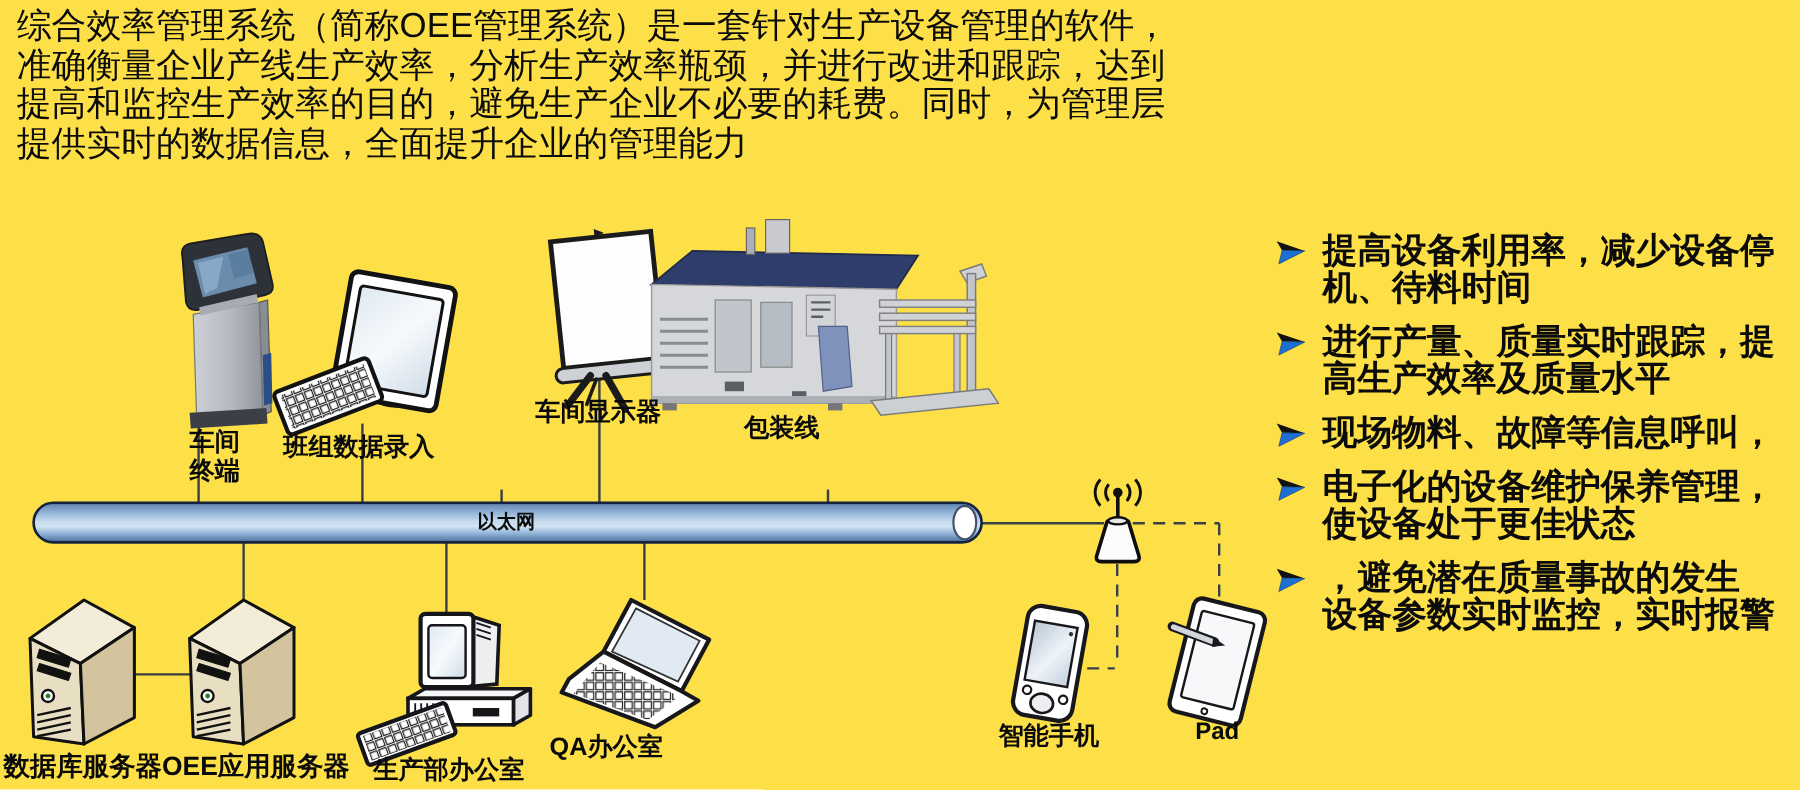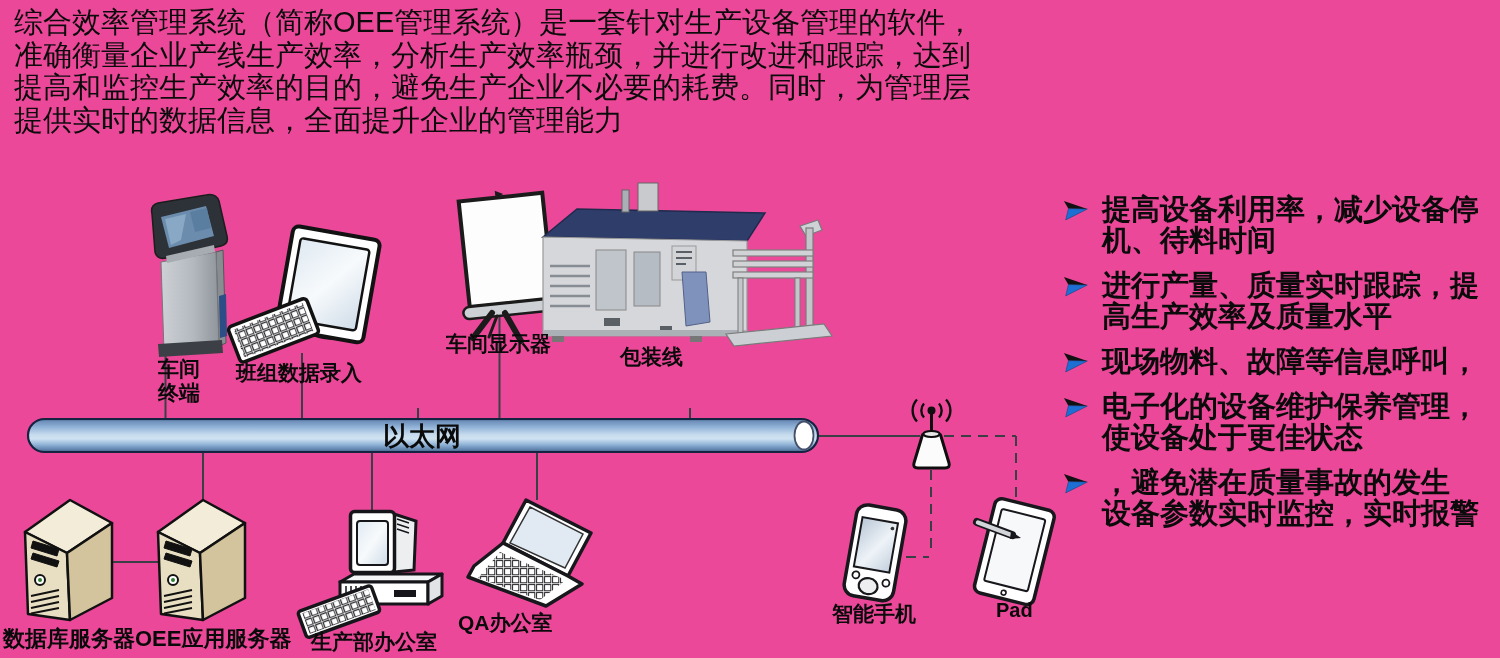--- a/index.html
+++ b/index.html
@@ -1,25 +1,25 @@
 <!DOCTYPE html>
 <html><head>
 <meta charset="utf-8">
 <style>
   html,body{margin:0;padding:0;background:#fff;}
-  .stage{position:relative;width:1500px;height:658px;background:#ec4899;overflow:hidden;
+  .stage{position:relative;width:1500px;height:658px;background:#fde047;overflow:hidden;
          font-family:"Liberation Sans","DejaVu Sans",sans-serif;color:#0b0b0b;}
   .intro{position:absolute;left:14px;top:6px;width:995px;font-size:29px;line-height:32.5px;
          font-weight:500;letter-spacing:0;}
   .benefits{position:absolute;left:1063px;top:194px;width:437px;display:flex;flex-direction:column;gap:14px;}
   .benefit{display:flex;gap:12px;align-items:flex-start;}
   .benefit .arrow{flex:0 0 27px;margin-top:3px;}
   .benefit .btext{font-size:29px;line-height:31px;font-weight:bold;}
   .dlabel{position:absolute;font-size:21px;line-height:24px;font-weight:bold;white-space:nowrap;color:#0a0a0a;}
-  #ethernet-label{left:28px;top:424px;width:788px;text-align:center;font-size:26px;}
+  #ethernet-label{left:28px;top:424px;width:788px;text-align:center;font-size:16px;}
   #pad-label{font-size:20px;}
   #diagram-svg{position:absolute;left:0;top:0;}
 </style>
 </head>
 <body>
 
 <div class="stage">
 
   <div class="intro">
     <div>综合效率管理系统（简称OEE管理系统）是一套针对生产设备管理的软件，</div>

